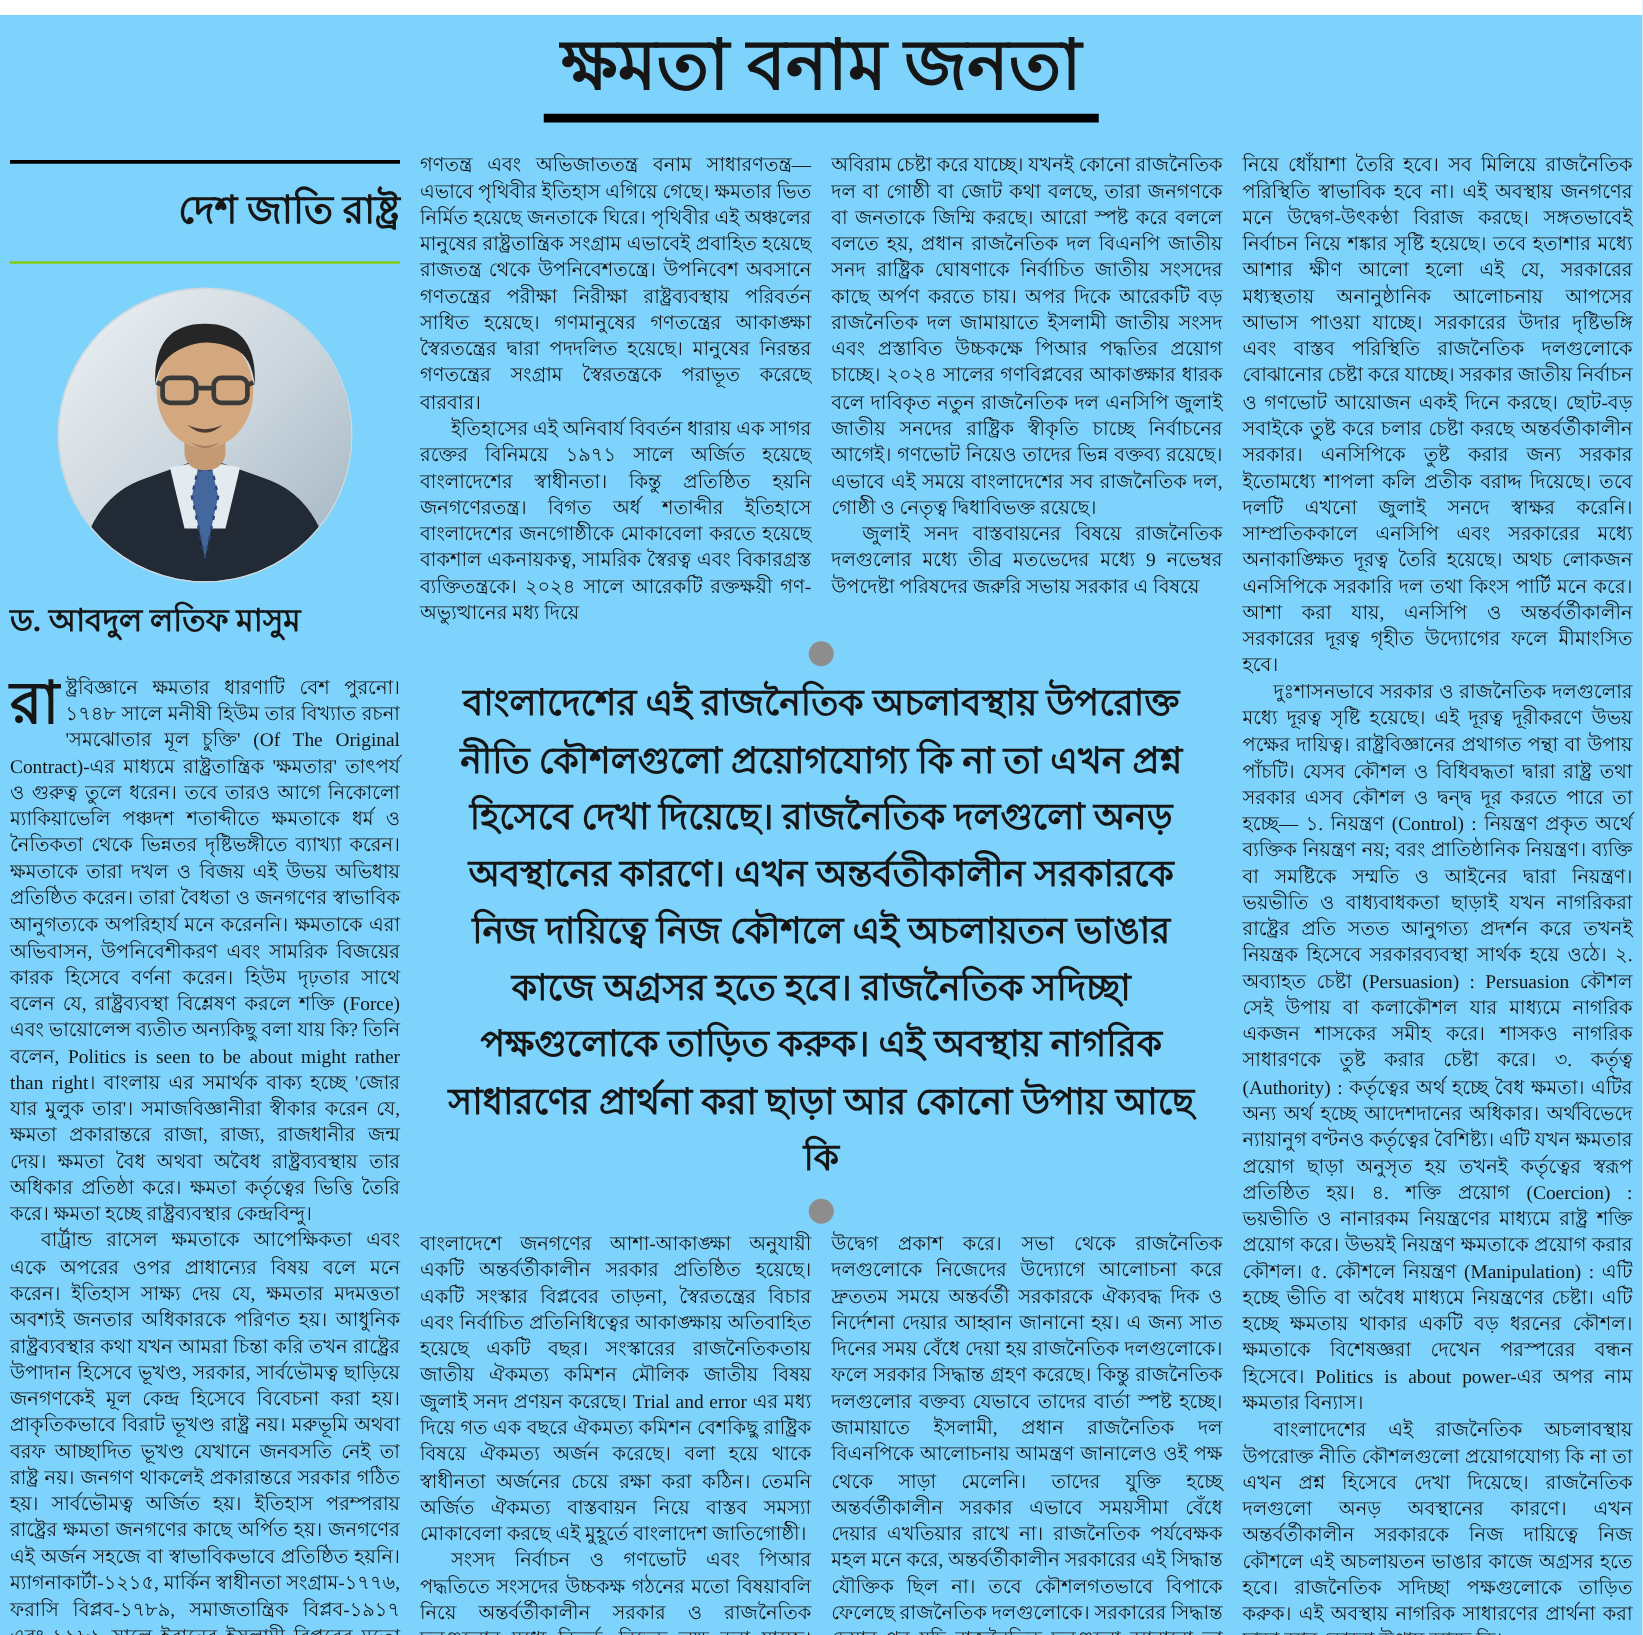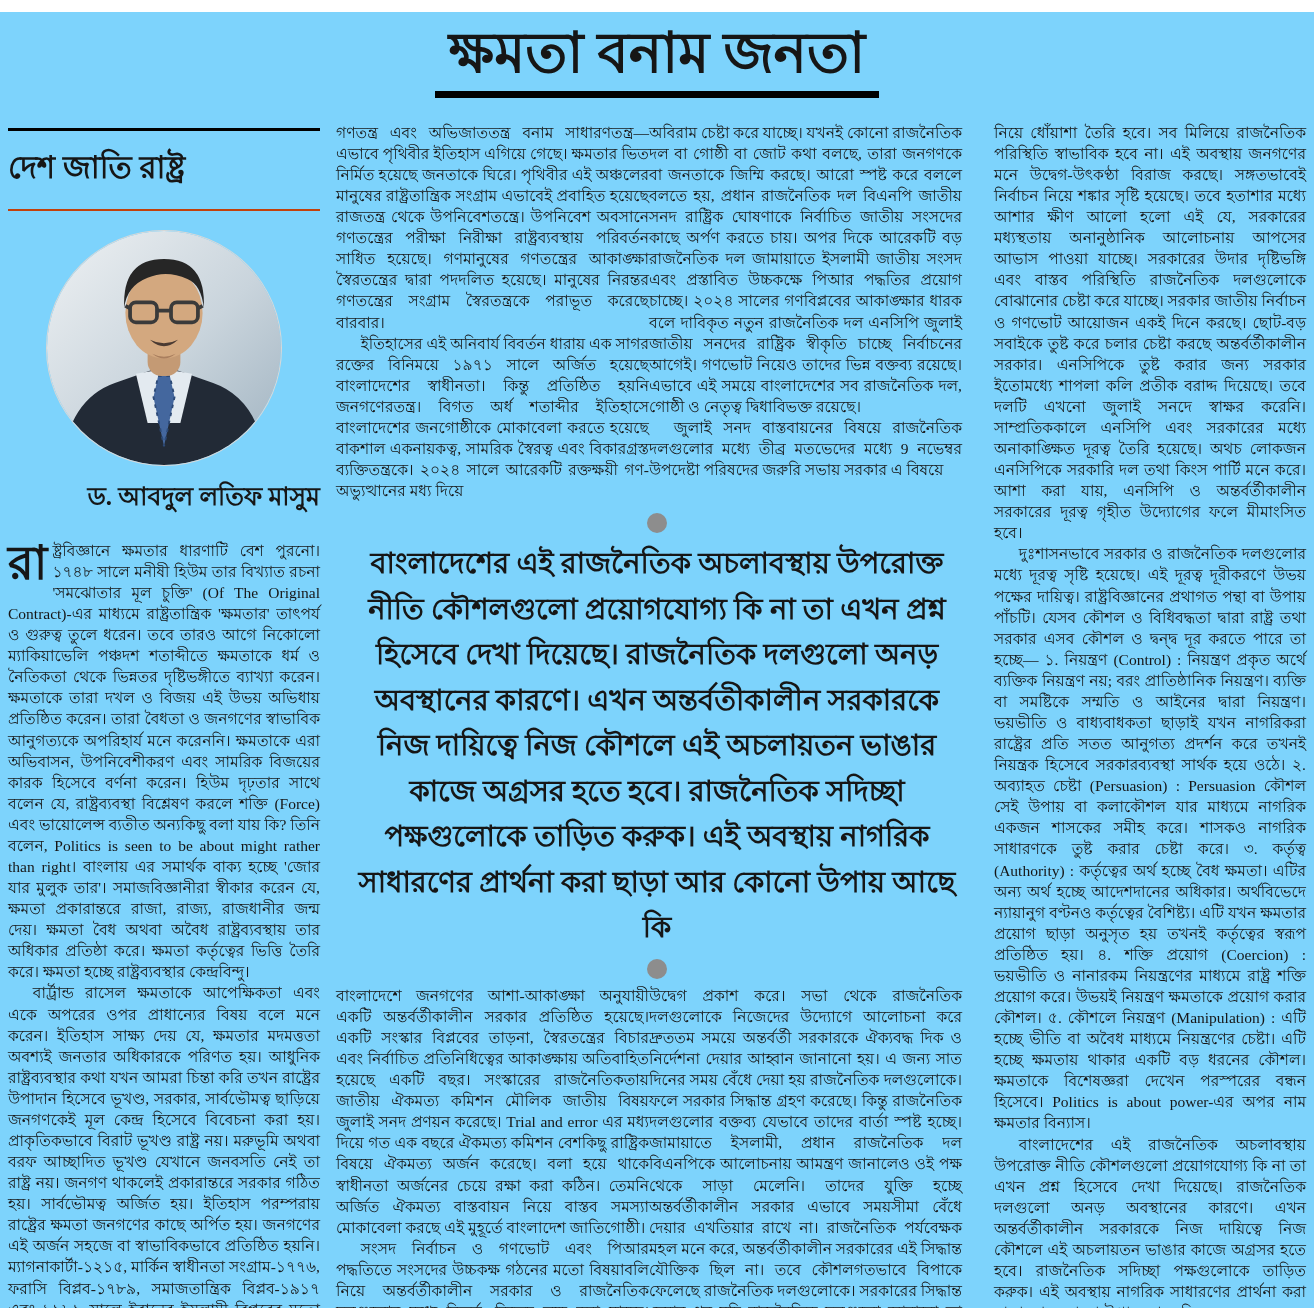--- a/index.html
+++ b/index.html
@@ -12,31 +12,31 @@
   
   .masthead { text-align:center; margin-top:4px; }
   .masthead h1 { display:inline-block; font-size:56px; line-height:1.05; font-weight:700;
                  letter-spacing:0; padding:0 14px 8px 14px; border-bottom:7px solid #000; }
 
   
   .content { display:flex; gap:16px; margin-top:24px; align-items:flex-start; }
   .col1 { width:312px; flex:0 0 312px; }
   .middle { width:642px; flex:0 0 642px; }
   .col4 { width:312px; flex:0 0 312px; }
-  .mid-row { display:flex; }
+  .mid-row { display:flex; gap:16px; }
   .mid-col { width:313px; flex:0 0 313px; }
 
   
-  .section-box { border-top:3px solid #000; border-bottom:2px solid #c2410c;
-                 text-align:left; padding:12px 0 14px 0; margin-top:6px; }
+  .section-box { border-top:3px solid #000; border-bottom:2px solid #84cc16;
+                 text-align:right; padding:12px 0 14px 0; margin-top:6px; }
   .section-box .label { font-size:31px; font-weight:700; }
   .portrait-wrap { width:234px; height:234px; margin:20px auto 6px auto; border-radius:50%;
                    overflow:hidden; box-shadow:0 0 0 1px #d8d8d8; }
   .portrait-wrap svg { display:block; width:100%; height:100%; }
-  .author-name { text-align:right; font-size:25px; font-weight:700; margin:12px 0 20px 0; }
+  .author-name { text-align:left; font-size:25px; font-weight:700; margin:12px 0 20px 0; }
 
   
   .flow p, .lead-para { font-size:15.5px; line-height:1.36; text-align:justify;
             text-justify:inter-word; word-break:normal; }
   .flow p { text-indent:1.6em; }
   .flow p:first-child { text-indent:0; }
   .flow.indent-all p:first-child { text-indent:1.6em; }
   .lead-para { text-indent:0; }
   .dropcap { float:left; font-size:47px; line-height:0.82; font-weight:700;
              padding:4px 5px 0 0; }

